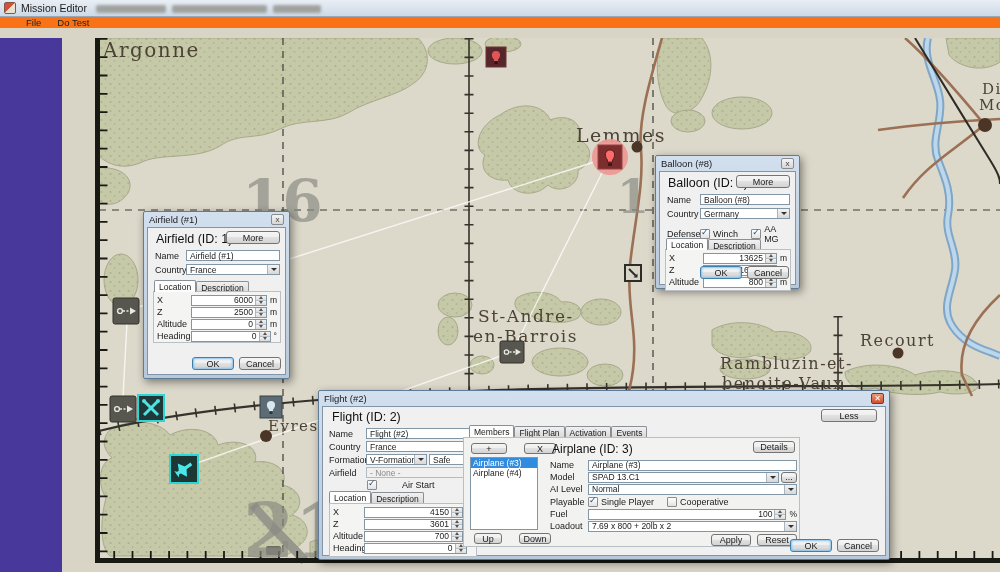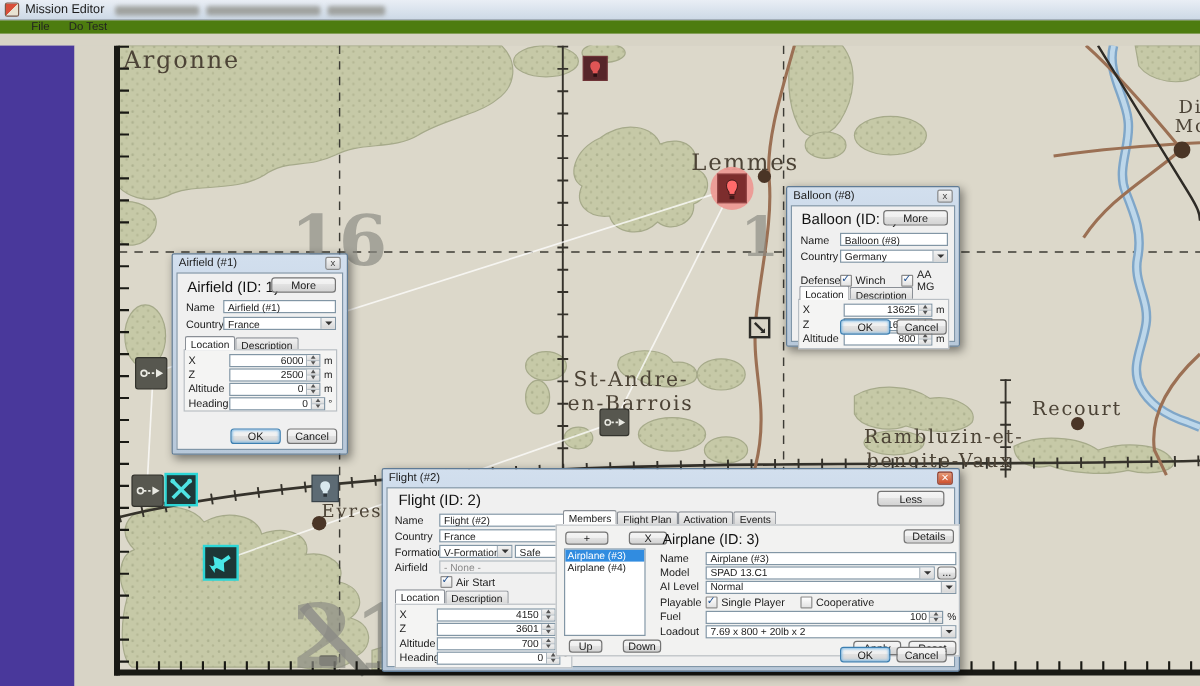--- a/index.html
+++ b/index.html
@@ -6,21 +6,21 @@
   *{box-sizing:border-box;}
   #screen{position:relative;width:1000px;height:572px;overflow:hidden;
     font-family:"Liberation Sans",sans-serif;background:#d8d4c6;}
   
   .titlebar{position:absolute;left:0;top:0;width:1000px;height:17px;
     background:linear-gradient(#e9eef5,#cdd9e6);border-bottom:1px solid #98a6b5;
     display:flex;align-items:center;font-size:10.5px;color:#1c1c1c;}
   .appico{width:12px;height:12px;margin:0 5px 0 4px;border:1px solid #7b5a4a;border-radius:2px;
     background:linear-gradient(135deg,#d84f3a 0 50%,#e8e2d2 50% 100%);}
   .smudge{position:absolute;top:5px;height:8px;background:#8d8d86;opacity:.75;filter:blur(1.6px);border-radius:2px;}
-  .menubar{position:absolute;left:0;top:17px;width:1000px;height:11px;background:#4d7c0f;
+  .menubar{position:absolute;left:0;top:17px;width:1000px;height:11px;background:#f97316;
     display:flex;align-items:center;font-size:9.5px;color:#222;}
   .menubar span{padding:0 8px;}
   .toolbar{position:absolute;left:0;top:28px;width:1000px;height:10px;
     background:linear-gradient(#fcfcfb,#e7e6e1);border-bottom:1px solid #cfcec8;
     display:flex;align-items:center;font-size:9px;color:#222;}
   .addico{width:10px;height:9px;margin:0 3px 0 4px;border:1px solid #5a7a9a;
     background:linear-gradient(135deg,#cfe2f2 0 55%,#7fae52 55% 100%);}
   .caret{width:0;height:0;border-left:3px solid transparent;border-right:3px solid transparent;
     border-top:3px solid #333;margin-left:4px;}
   
@@ -445,21 +445,21 @@
             <span class="unit">m</span>
           </div>
         </div>
         <div class="okrow" style="right:6px;bottom:5px;">
           <span class="btn def">OK</span>
           <span class="btn">Cancel</span>
         </div>
       </div>
     </div>
 
-    <div class="win" style="left:318px;top:352px;width:482px;height:170px;">
+    <div class="win" style="left:318px;top:352px;width:572px;height:170px;">
       <div class="win-title">
         <span class="t">Flight (#2)</span>
         <span class="wclose red">✕</span>
       </div>
       <div class="win-body">
         <div class="hdr" style="left:9px;top:3px;">Flight (ID: 2)</div>
         <span class="btn" style="position:absolute;right:8px;top:2px;width:56px;height:13px;">Less</span>
 
         <div style="position:absolute;left:6px;top:20px;width:148px;">
           <div class="r" style="height:13px;">
@@ -494,21 +494,21 @@
           </div>
           <div class="r" style="height:13px;">
             <span class="lbl" style="width:37px;">Airfield</span>
             <span class="combo dis" style="flex:1;">
                 <span class="v">- None -</span>
                 <span class="dd">
                   <i></i>
                 </span>
               </span>
           </div>
-          <div class="r" style="height:12px;padding-left:38px;">
+          <div class="r" style="height:12px;padding-left:38px;gap:22px;">
             <span class="cb on"></span>
             <span class="lbl">Air Start</span>
           </div>
           <div class="tabs">
             <span class="tab sel">Location</span>
             <span class="tab">Description</span>
           </div>
           <div class="gb" style="padding:2px 3px;height:54px;">
             <div class="r" style="height:12px;">
               <span class="lbl" style="width:31px;">X</span>

